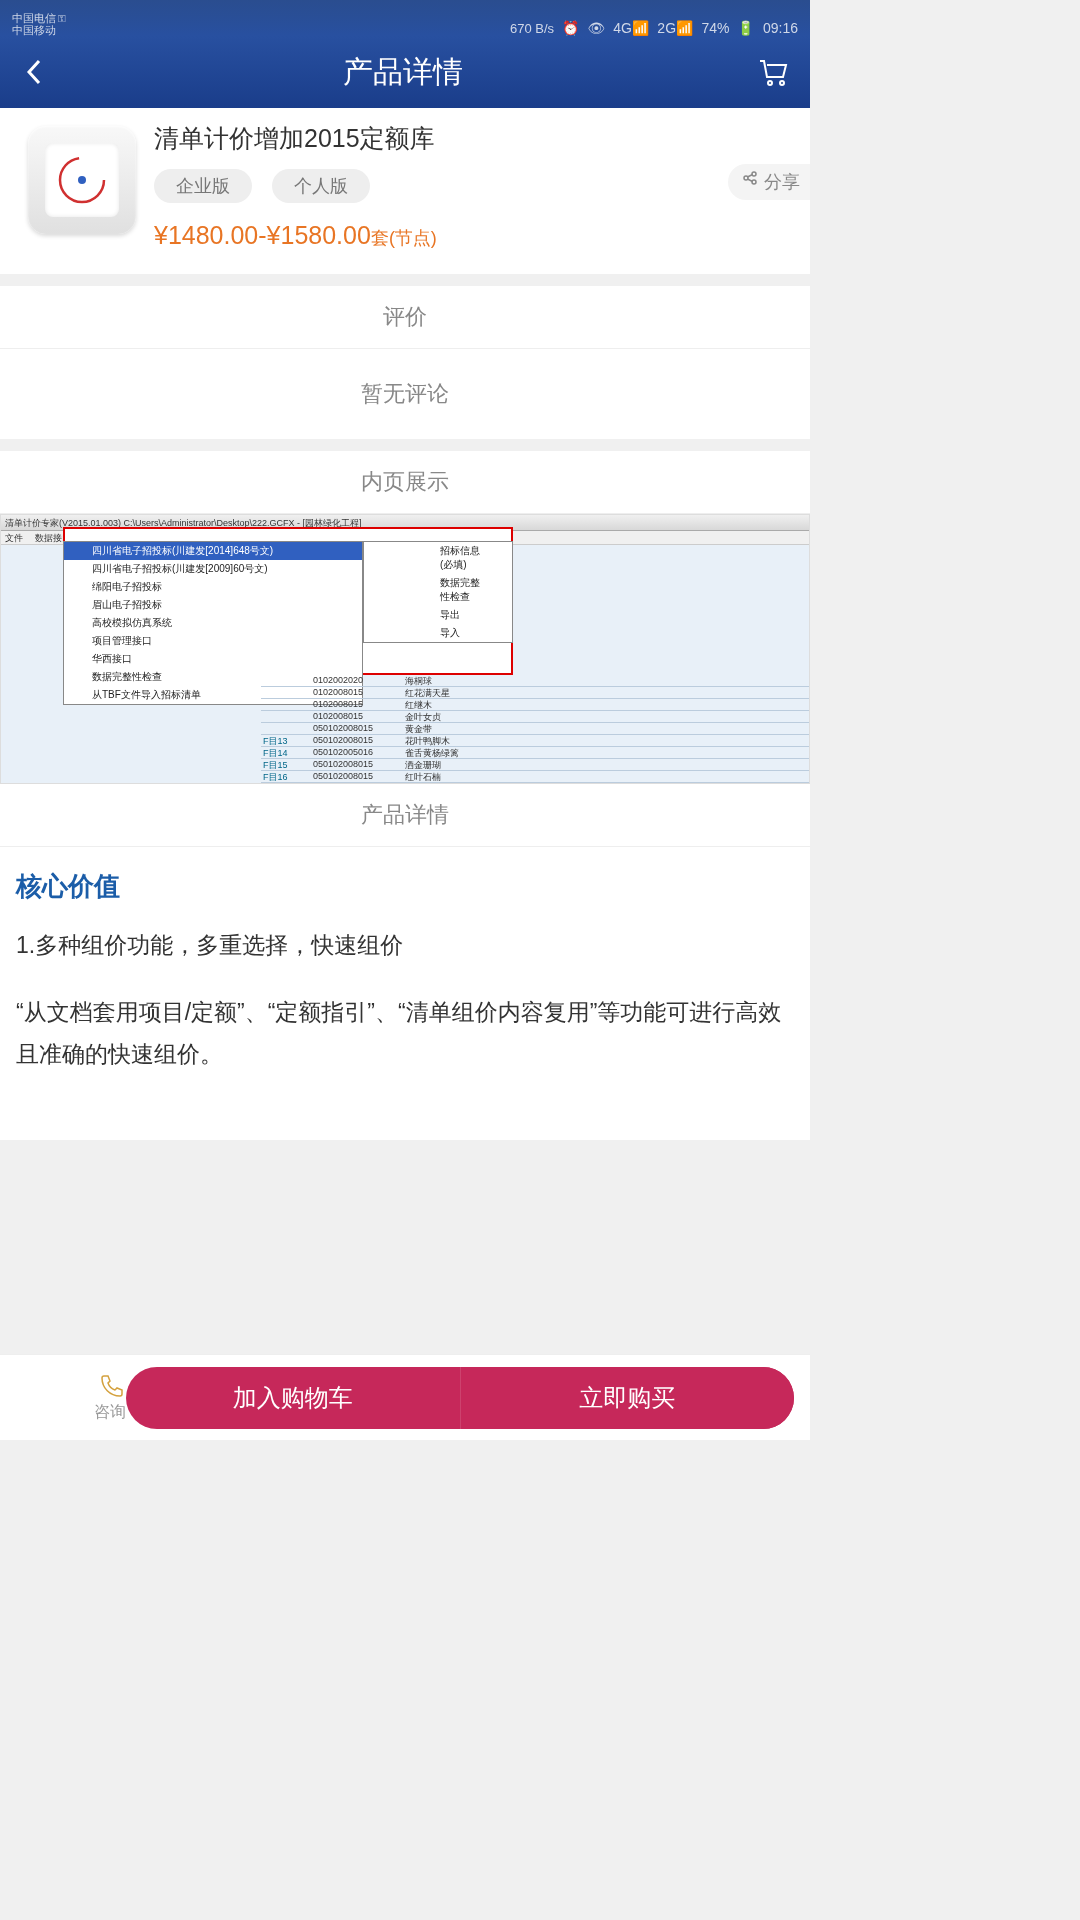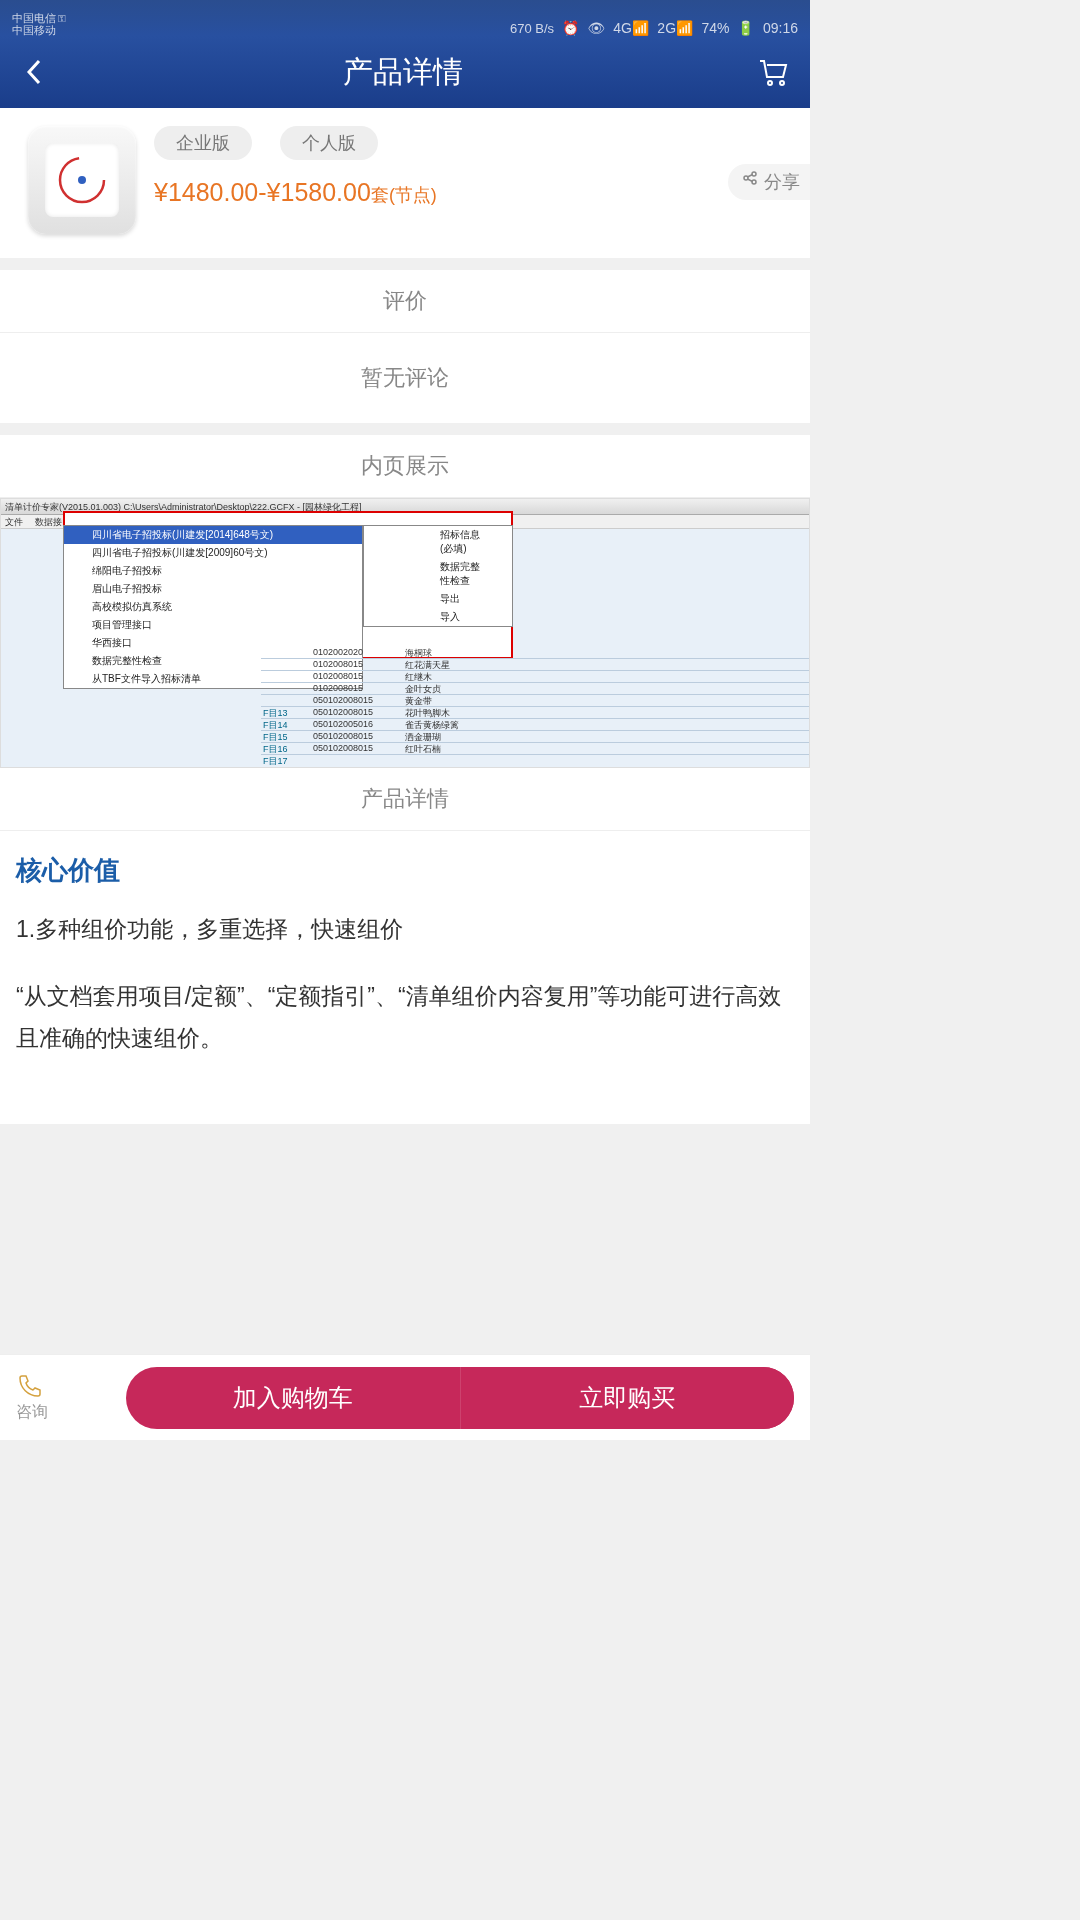--- a/index.html
+++ b/index.html
@@ -20,21 +20,21 @@
 .nav-cart { width: 34px; height: 34px; }
 .nav-cart svg { width: 34px; height: 34px; stroke: #fff; fill: none; stroke-width: 2; }
 
 
 .product-header { background: #fff; padding: 18px 20px 24px 28px; display: flex; gap: 18px; position: relative; }
 .product-icon { width: 108px; height: 108px; border-radius: 18px; background: linear-gradient(to bottom, #f8f8f8, #e0e0e0); box-shadow: 0 2px 4px rgba(0,0,0,0.15), inset 0 1px 2px rgba(255,255,255,0.8); display: flex; align-items: center; justify-content: center; position: relative; }
 .product-icon::before { content: ""; position: absolute; width: 74px; height: 74px; background: #fff; border-radius: 8px; box-shadow: inset 0 0 4px rgba(0,0,0,0.1); }
 .product-icon svg { width: 60px; height: 60px; position: relative; z-index: 1; }
 .product-info { flex: 1; }
 .product-title { font-size: 25px; color: #333; margin-bottom: 14px; margin-top: -4px; }
-.tag-row { display: flex; gap: 28px; margin-bottom: 18px; font-family: Liberation Mono, monospace; }
+.tag-row { display: flex; gap: 20px; margin-bottom: 18px; font-family: Liberation Mono, monospace; }
 .tag { background: #eeeeee; color: #777; padding: 5px 22px; border-radius: 18px; font-size: 18px; }
 .price { color: #e87524; font-size: 25px; }
 .price .unit { font-size: 18px; }
 .share-btn { position: absolute; right: 0; top: 56px; background: #f4f4f4; border-radius: 18px 0 0 18px; padding: 6px 10px 6px 14px; display: flex; align-items: flex-start; gap: 6px; color: #888; font-size: 18px; }
 .share-btn svg { width: 16px; height: 16px; stroke: #888; fill: none; stroke-width: 1.5; }
 
 
 .section-gap { height: 12px; background: #f0f0f0; }
 .section-header { background: #fff; color: #888; text-align: center; padding: 16px 0; font-size: 22px; border-bottom: 1px solid #eee; }
 .section-body { background: #fff; color: #888; text-align: center; padding: 30px 0; font-size: 22px; }
@@ -42,36 +42,36 @@
 
 .screenshot-area { background: #fff; height: 270px; position: relative; border: 1px solid #ddd; overflow: hidden; }
 .fake-window { width: 100%; height: 100%; background: #e8f0f8; font-size: 9px; }
 .fake-titlebar { background: linear-gradient(to bottom, #f0f0f0, #d8d8d8); height: 16px; padding: 2px 4px; color: #333; border-bottom: 1px solid #aaa; white-space: nowrap; overflow: hidden; }
 .fake-menubar { background: #f0f0f0; height: 14px; padding: 1px 4px; color: #333; border-bottom: 1px solid #ccc; display: flex; gap: 12px; }
 .fake-red-box { position: absolute; top: 12px; left: 62px; width: 450px; height: 148px; border: 2px solid #d00; background: #fff; }
 .fake-dropdown { position: absolute; top: 26px; left: 62px; width: 300px; background: #fff; border: 1px solid #888; font-size: 10px; }
 .fake-dropdown-item { padding: 2px 28px; color: #222; }
 .fake-dropdown-item.hl { background: #3060c0; color: #fff; }
 .fake-dropdown2 { position: absolute; top: 26px; left: 362px; width: 150px; background: #fff; border: 1px solid #888; font-size: 10px; padding-left: 48px; }
-.fake-table { position: absolute; top: 148px; left: 260px; right: 0; font-size: 9px; }
+.fake-table { position: absolute; top: 160px; left: 260px; right: 0; font-size: 9px; }
 .fake-row { display: flex; height: 12px; border-bottom: 1px solid #bcd; }
 .fake-row span { padding: 0 2px; }
 .fc1 { width: 50px; color: #068; margin-top: 12px; }
 .fc2 { width: 92px; color: #333; }
 .fc3 { width: 90px; color: #333; }
 
 
 .details-section { background: #fff; padding: 22px 16px 40px; }
 .details-heading { color: #1b5da8; font-size: 26px; font-weight: bold; margin-bottom: 20px; }
 .details-text { color: #333; font-size: 23px; line-height: 1.85; }
 .details-para { margin-bottom: 24px; }
 
 
 .bottom-bar { position: absolute; bottom: 0; left: 0; right: 0; height: 86px; background: #fff; display: flex; align-items: center; padding: 0 16px; gap: 0; border-top: 1px solid #eee; }
-.consult-btn { width: 110px; display: flex; flex-direction: column; align-items: flex-start; gap: 2px; color: #999; font-size: 16px; }
+.consult-btn { width: 110px; display: flex; flex-direction: column; align-items: flex-end; gap: 2px; color: #999; font-size: 16px; }
 .consult-btn svg { width: 28px; height: 28px; stroke: #d4a13e; fill: none; stroke-width: 1.5; }
 .action-btns { flex: 1; display: flex; background: #c6285a; border-radius: 40px; height: 62px; overflow: hidden; }
 .action-btn { flex: 1; display: flex; align-items: center; justify-content: center; color: #fff; font-size: 24px; }
 .action-btn.buy { background: #c6285a; position: relative; }
 .action-btn.cart { border-right: 1px solid rgba(255,255,255,0.12); }
 
 </style>
 </head>
 <body>
 
@@ -109,20 +109,21 @@
 </div>
 
 <div class="product-header">
   <div class="product-icon">
     <svg viewBox="0 0 60 60">
         <circle cx="30" cy="30" r="22" fill="none" stroke="#d03030" stroke-width="2.5" stroke-dasharray="100 40"></circle>
         <circle cx="30" cy="30" r="4" fill="#3060c0"></circle>
       </svg>
   </div>
   <div class="product-info">
+    <div class="product-title">清单计价增加2015定额库</div>
     <div class="tag-row">
       <div class="tag">企业版</div>
       <div class="tag">个人版</div>
     </div>
     <div class="price">
       <span>¥1480.00-¥1580.00</span><span class="unit">套(节点)</span>
     </div>
   </div>
   <div class="share-btn">
     <svg viewBox="0 0 16 16">

